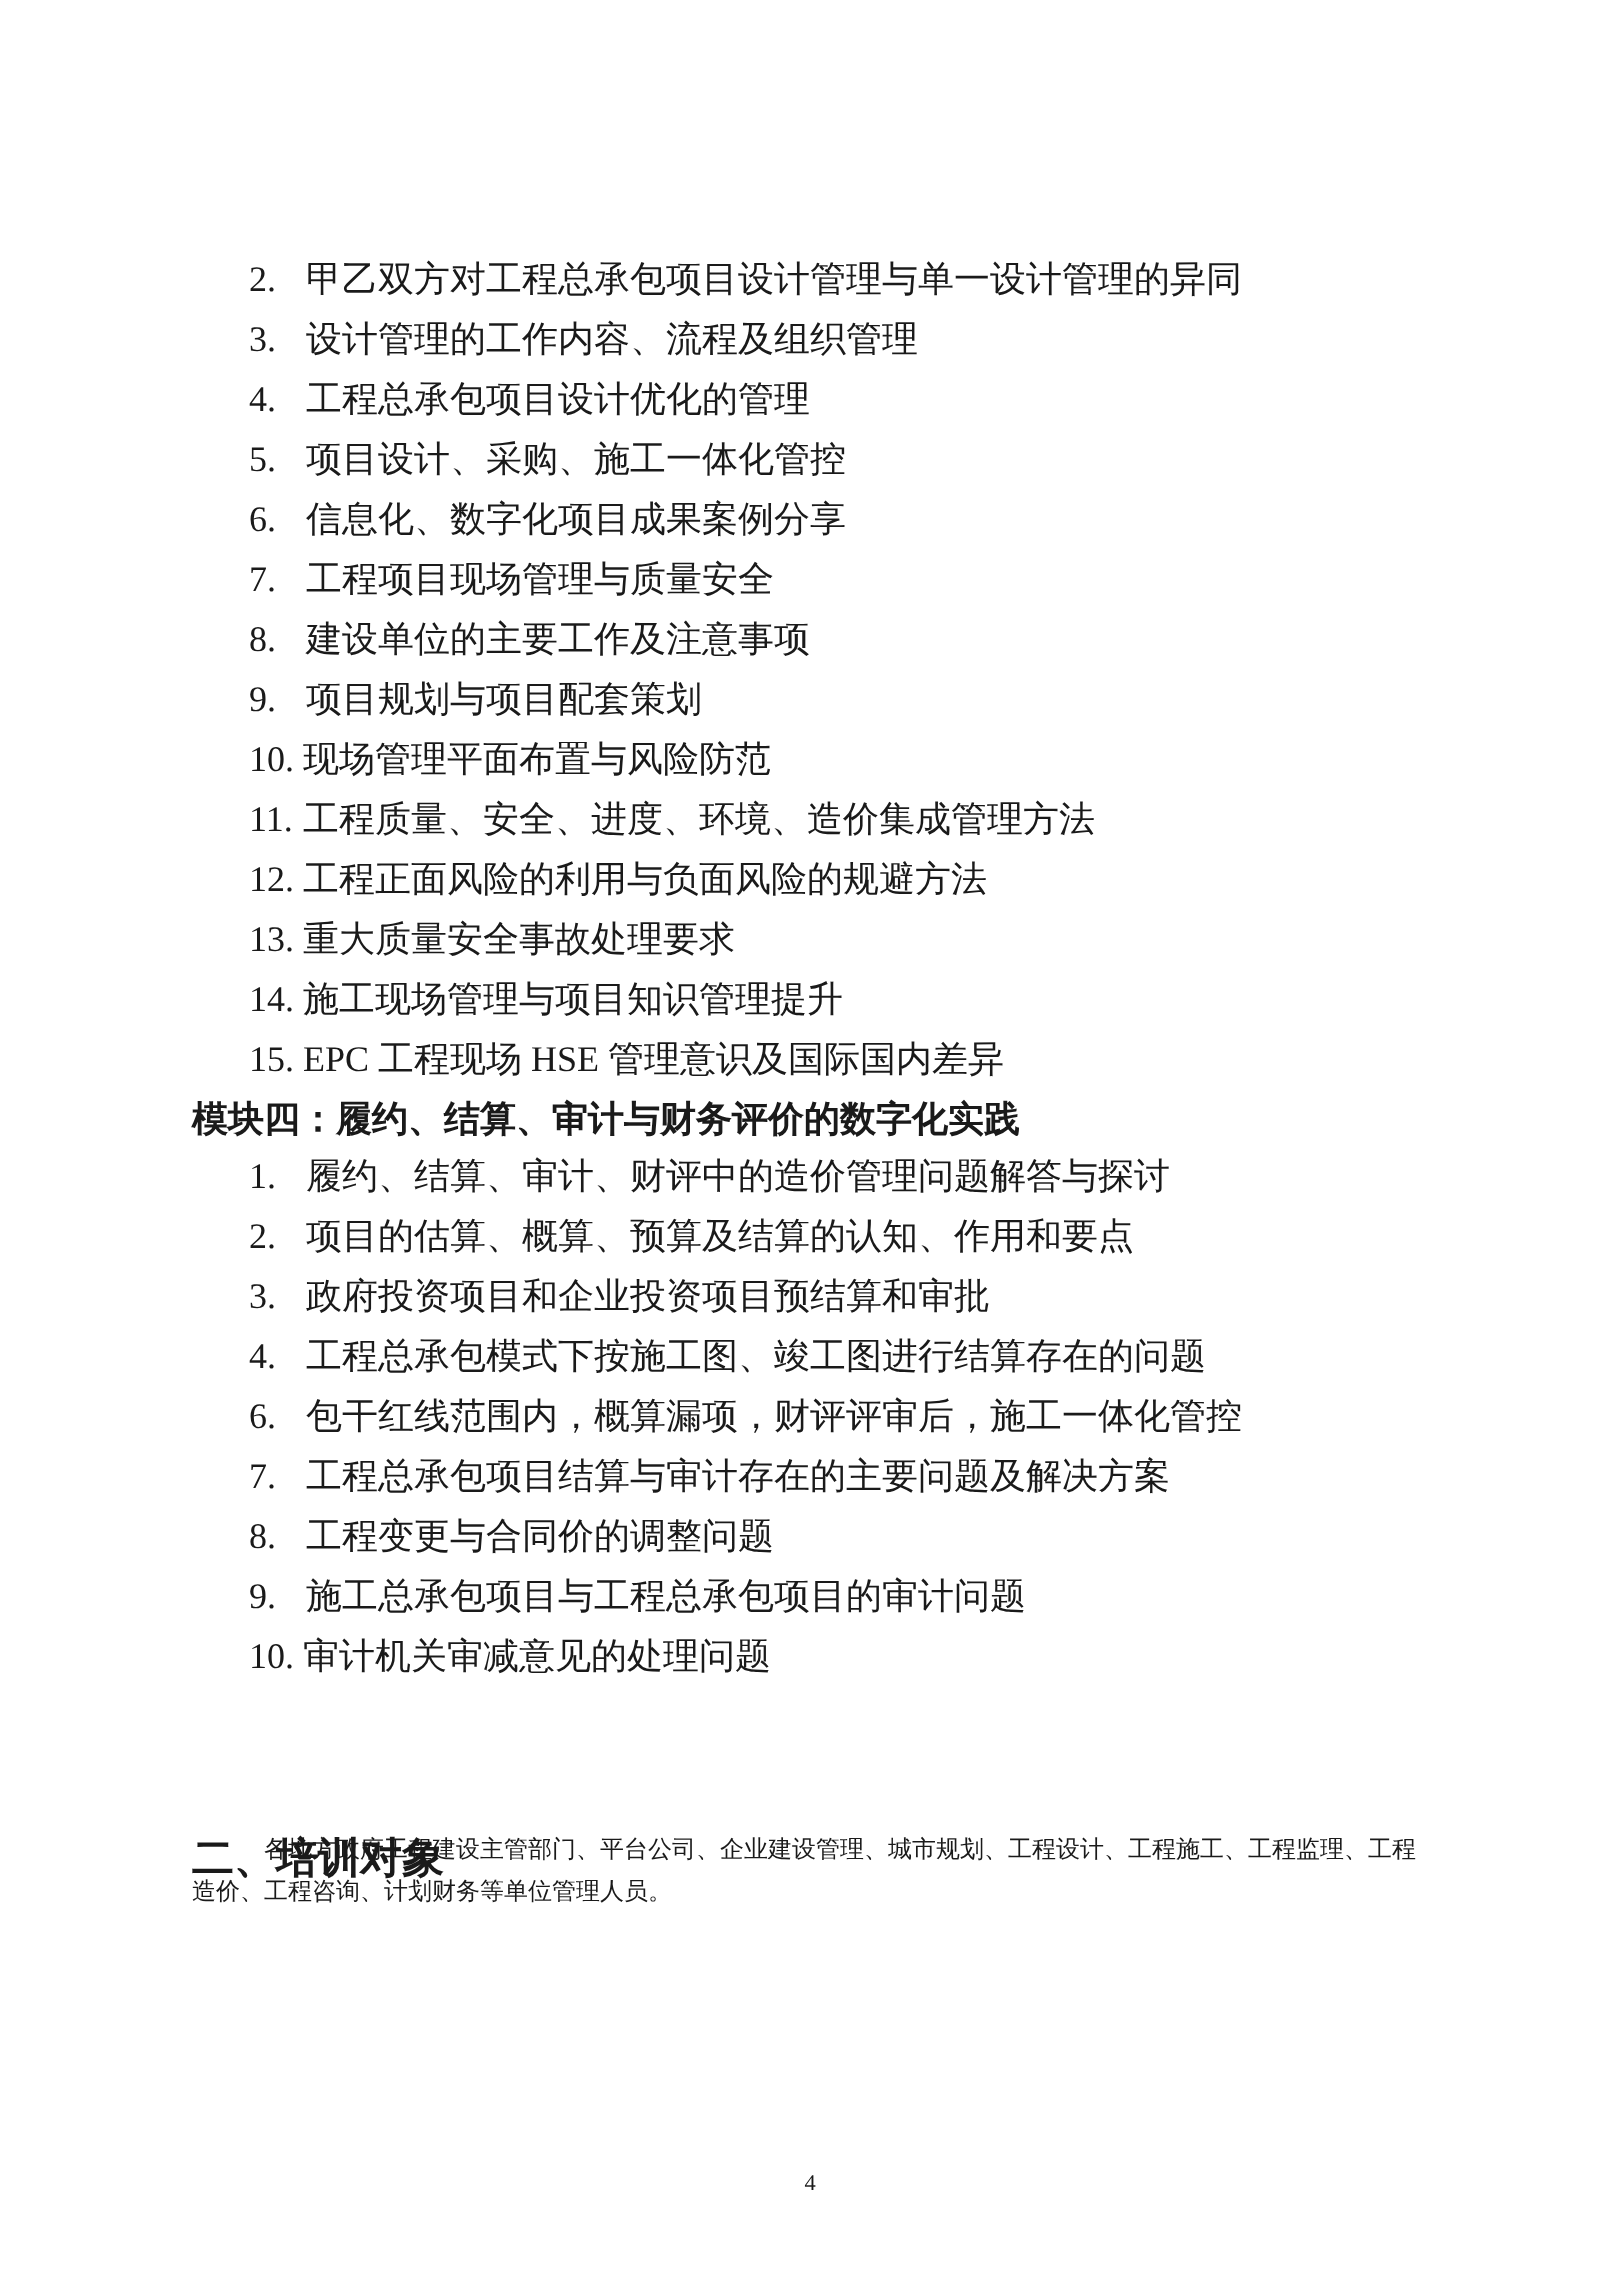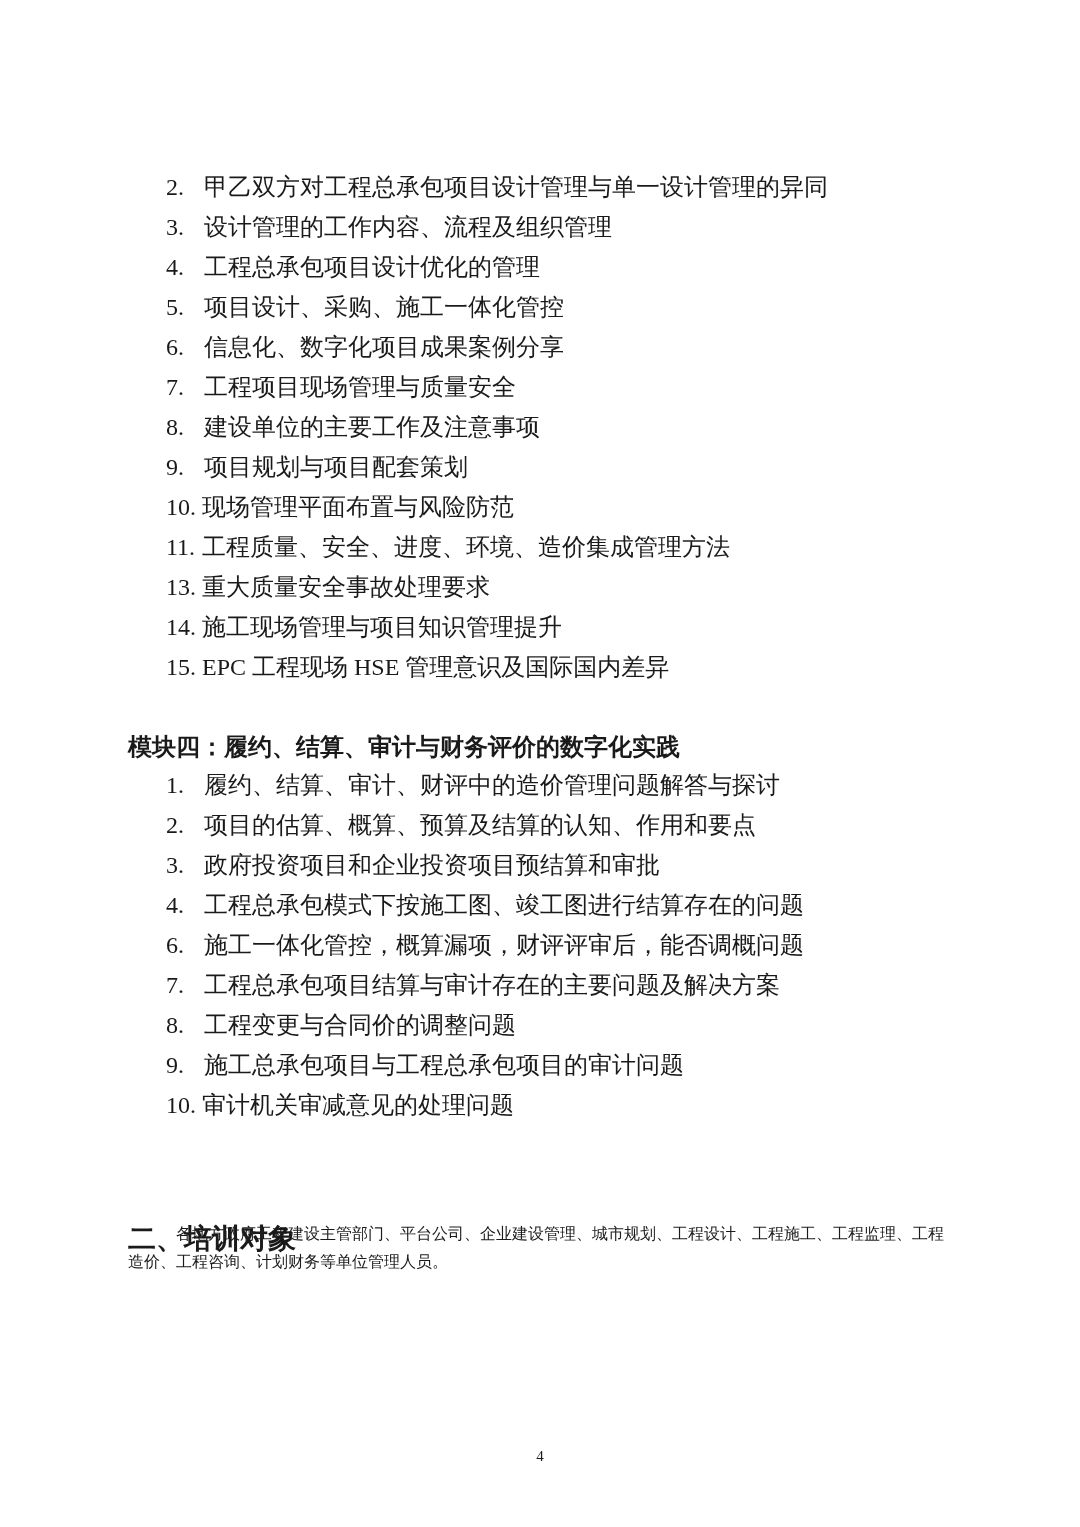--- a/index.html
+++ b/index.html
@@ -28,33 +28,34 @@
     <li class="item"><span class="num">2.</span><span>甲乙双方对工程总承包项目设计管理与单一设计管理的异同</span></li>
     <li class="item"><span class="num">3.</span><span>设计管理的工作内容、流程及组织管理</span></li>
     <li class="item"><span class="num">4.</span><span>工程总承包项目设计优化的管理</span></li>
     <li class="item"><span class="num">5.</span><span>项目设计、采购、施工一体化管控</span></li>
     <li class="item"><span class="num">6.</span><span>信息化、数字化项目成果案例分享</span></li>
     <li class="item"><span class="num">7.</span><span>工程项目现场管理与质量安全</span></li>
     <li class="item"><span class="num">8.</span><span>建设单位的主要工作及注意事项</span></li>
     <li class="item"><span class="num">9.</span><span>项目规划与项目配套策划</span></li>
     <li class="item"><span class="num wide">10.</span><span>现场管理平面布置与风险防范</span></li>
     <li class="item"><span class="num wide">11.</span><span>工程质量、安全、进度、环境、造价集成管理方法</span></li>
+    <li class="item"><span class="num wide">12.</span><span>工程正面风险的利用与负面风险的规避方法</span></li>
     <li class="item"><span class="num wide">13.</span><span>重大质量安全事故处理要求</span></li>
     <li class="item"><span class="num wide">14.</span><span>施工现场管理与项目知识管理提升</span></li>
     <li class="item"><span class="num wide">15.</span><span>EPC 工程现场 HSE 管理意识及国际国内差异</span></li>
   </ul>
 
   <div class="heading-module">模块四：履约、结算、审计与财务评价的数字化实践</div>
 
   <ul class="list" style="top:765px;">
     <li class="item"><span class="num">1.</span><span>履约、结算、审计、财评中的造价管理问题解答与探讨</span></li>
     <li class="item"><span class="num">2.</span><span>项目的估算、概算、预算及结算的认知、作用和要点</span></li>
     <li class="item"><span class="num">3.</span><span>政府投资项目和企业投资项目预结算和审批</span></li>
     <li class="item"><span class="num">4.</span><span>工程总承包模式下按施工图、竣工图进行结算存在的问题</span></li>
-    <li class="item"><span class="num">6.</span><span>施工一体化管控，概算漏项，财评评审后，能否调概问题</span></li>
+    <li class="item"><span class="num">6.</span><span>包干红线范围内，概算漏项，财评评审后，施工一体化管控</span></li>
     <li class="item"><span class="num">7.</span><span>工程总承包项目结算与审计存在的主要问题及解决方案</span></li>
     <li class="item"><span class="num">8.</span><span>工程变更与合同价的调整问题</span></li>
     <li class="item"><span class="num">9.</span><span>施工总承包项目与工程总承包项目的审计问题</span></li>
     <li class="item"><span class="num wide">10.</span><span>审计机关审减意见的处理问题</span></li>
   </ul>
 
   <div class="heading-section">二、培训对象</div>
 
   <p class="para">各地方政府工程建设主管部门、平台公司、企业建设管理、城市规划、工程设计、工程施工、工程监理、工程造价、工程咨询、计划财务等单位管理人员。</p>
 

